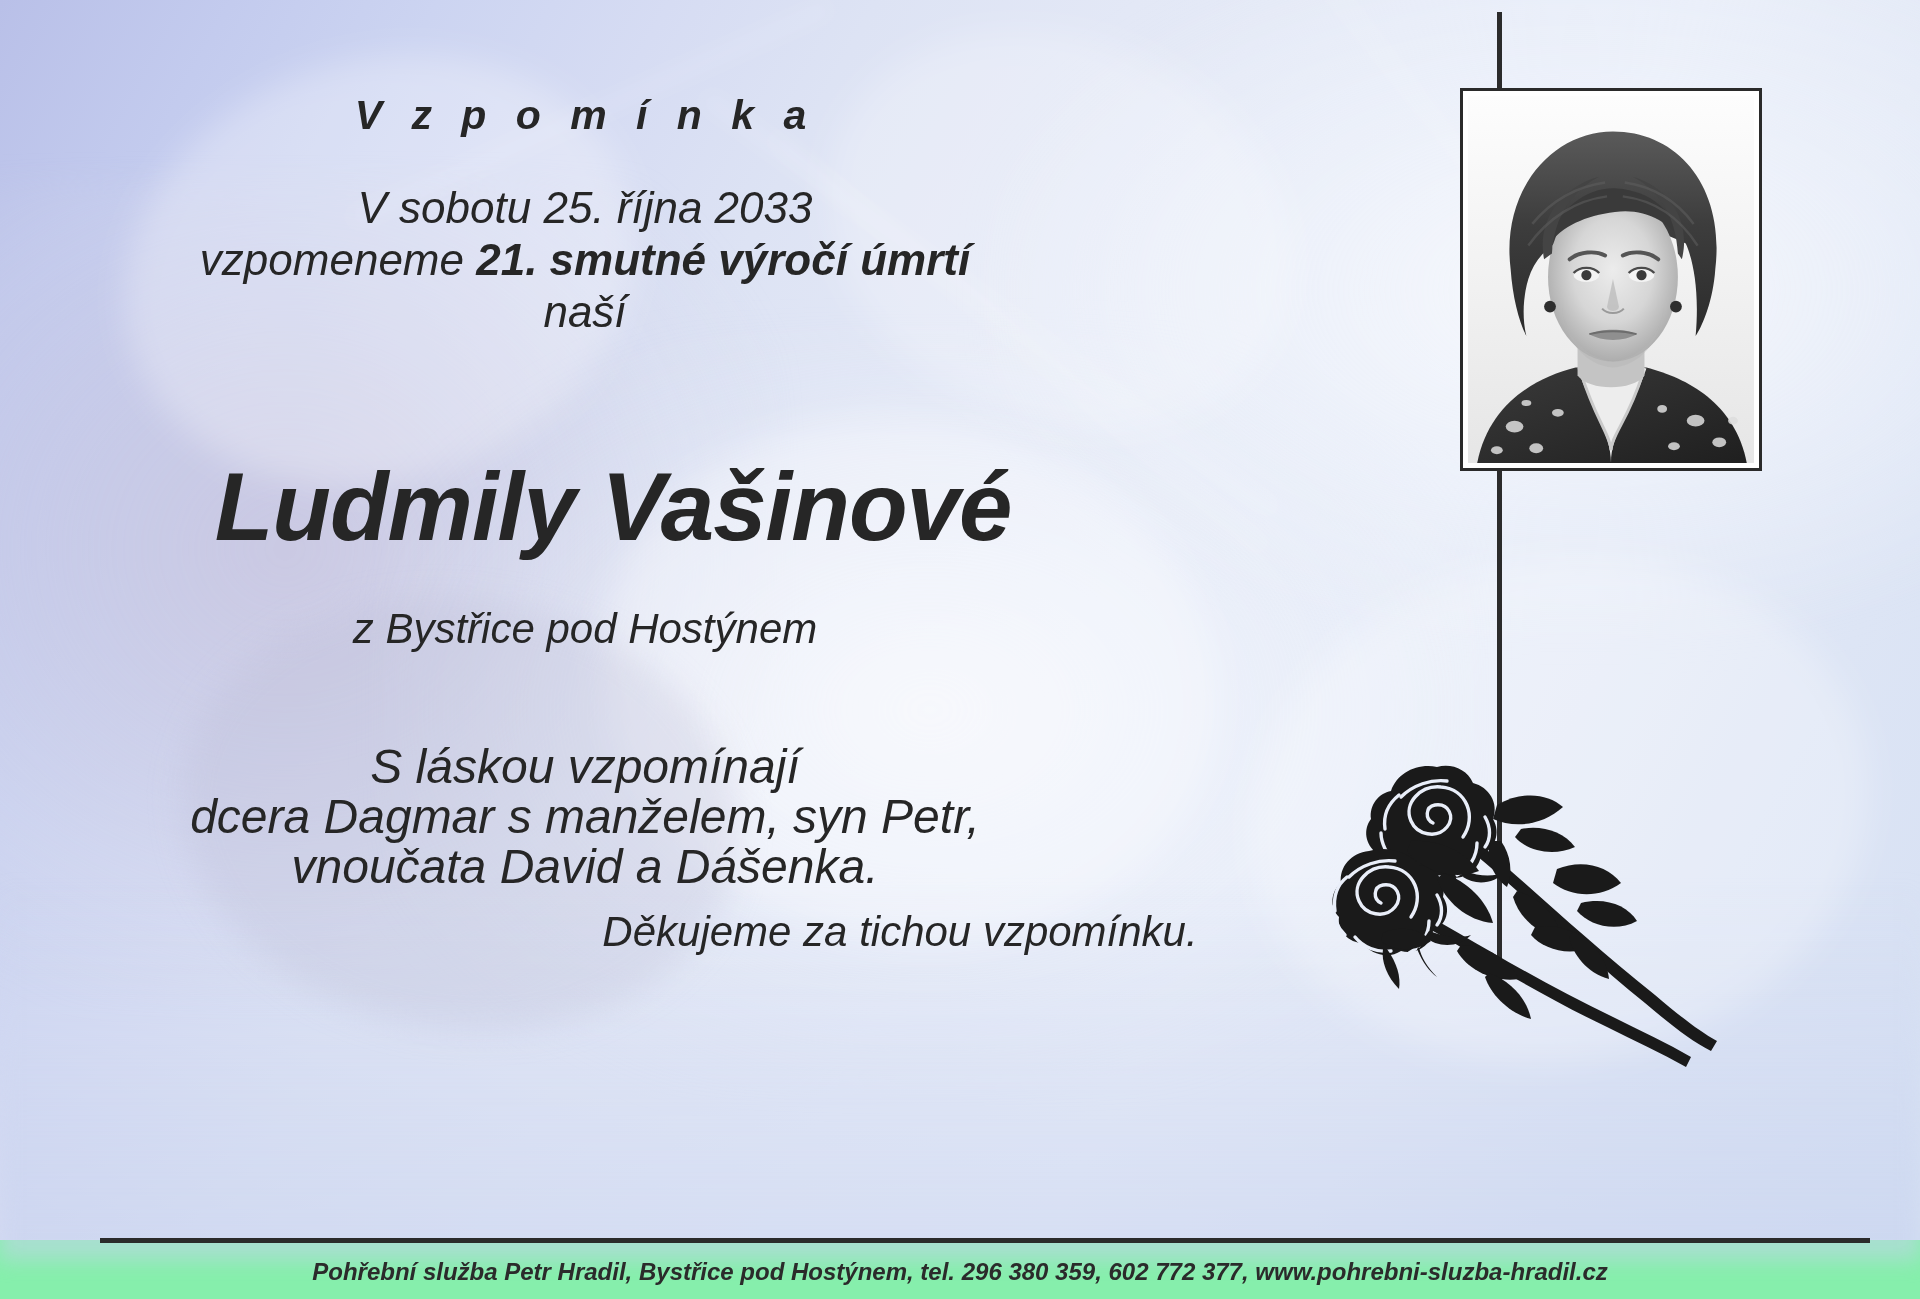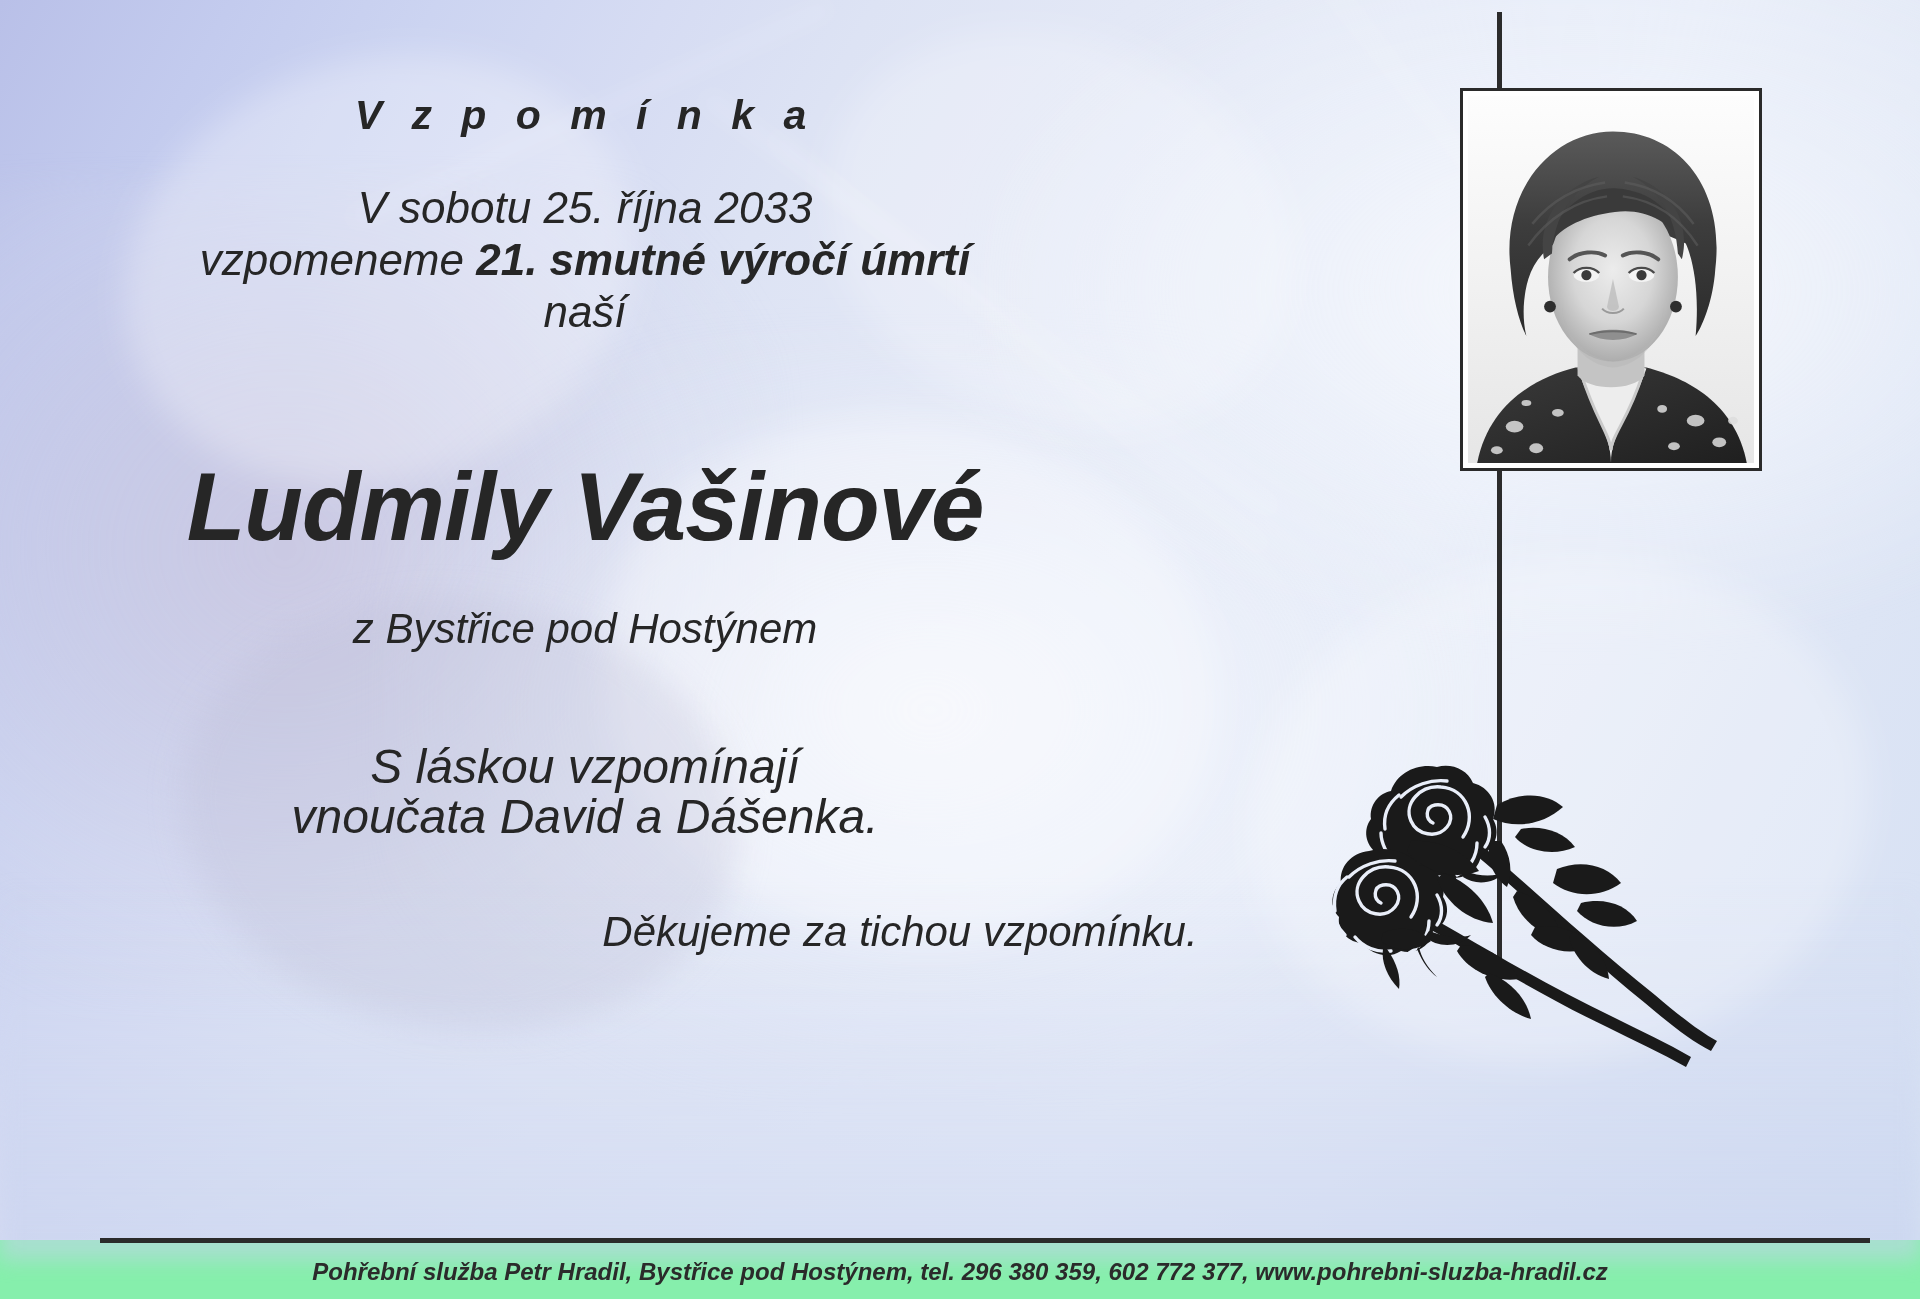--- a/index.html
+++ b/index.html
@@ -173,20 +173,21 @@
   .intro { top: 182px; font-size: 44px; line-height: 52px; }
   .intro b { font-weight: bold; }
 
   .name {
     left: 0; top: 452px; width: 1170px;
     text-align: center;
     font-size: 96px;
     font-weight: bold;
     font-style: italic;
     letter-spacing: -1px;
+    padding-left: 28px;
   }
   .town {
     left: 0; top: 605px; width: 1170px;
     text-align: center;
     font-size: 42px;
     font-style: italic;
   }
   .family {
     top: 742px; font-size: 48px; line-height: 50px;
   }
@@ -400,20 +401,21 @@
       <div><span>vzpomeneme </span><b>21. smutné výročí úmrtí</b></div>
       <div>naší</div>
     </div>
 
     <div class="t name">Ludmily Vašinové</div>
 
     <div class="t town">z Bystřice pod Hostýnem</div>
 
     <div class="line-block family">
       <div>S láskou vzpomínají</div>
+      <div>dcera Dagmar s manželem, syn Petr,</div>
       <div>vnoučata David a Dášenka.</div>
     </div>
 
     <div class="t thanks">Děkujeme za tichou vzpomínku.</div>
 
     <div class="t footer">Pohřební služba Petr Hradil, Bystřice pod Hostýnem, tel. 296 380 359, 602 772 377, www.pohrebni-sluzba-hradil.cz</div>
   </div>
 
 </div>
 

